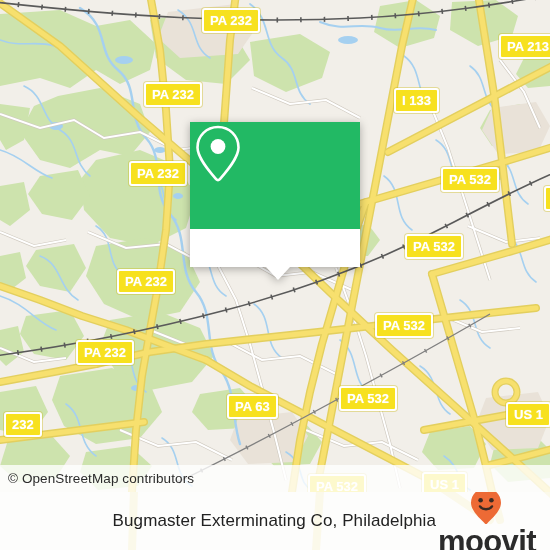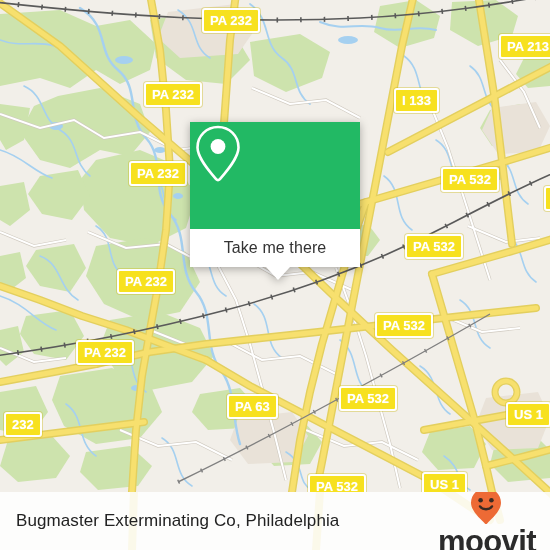--- a/index.html
+++ b/index.html
@@ -77,21 +77,21 @@
     position:absolute;left:0;top:492px;width:550px;height:58px;
     background:#ffffff;overflow:hidden;
   }
   .footer-faded{
     position:absolute;left:0;top:-492px;width:550px;height:550px;
     opacity:.12;
     pointer-events:none;
   }
   .footer-inner{
     position:relative;width:550px;height:58px;
-    display:flex;align-items:center;justify-content:space-between;
+    display:flex;align-items:center;justify-content:flex-end;
   }
   .footer-title{
     font-size:17px;color:#222222;padding-left:16px;letter-spacing:.1px;
     font-family:"Liberation Sans", sans-serif;white-space:nowrap;
   }
   .brand{display:flex;align-items:center;padding-right:14px;flex-direction:column;}
   .brand-text{
     font-size:31px;color:#2b2b2b;font-weight:bold;letter-spacing:-.6px;
     margin-left:2px;line-height:1;
     font-family:"Liberation Sans", sans-serif;
@@ -295,30 +295,32 @@
         <div class="shield" style="left: 359px; top: 313px;">PA 532</div>
         <div class="shield" style="left: 60px; top: 340px;">PA 232</div>
         <div class="shield" style="left: 211px; top: 394px;">PA 63</div>
         <div class="shield" style="left: 323px; top: 386px;">PA 532</div>
         <div class="shield" style="left: -12px; top: 412px;">232</div>
         <div class="shield" style="left: 490px; top: 402px;">US 1</div>
         <div class="shield" style="left: 292px; top: 474px;">PA 532</div>
         <div class="shield" style="left: 406px; top: 472px;">US 1</div>
       </div>
 
+    <div class="attrib">
+      <span>© OpenStreetMap contributors</span>
+    </div>
 
     <div class="popup">
       <div class="popup-img">
         <svg width="56" height="62" viewBox="0 0 56 62">
           <path d="M28 5 C16.5 5 7.5 14 7.5 25.4 C7.5 36 20 50 26.4 57.4 C27.2 58.3 28.8 58.3 29.6 57.4 C36 50 48.5 36 48.5 25.4 C48.5 14 39.5 5 28 5 Z" fill="none" stroke="#ffffff" stroke-width="2.6"></path>
           <circle cx="28" cy="24.5" r="7.4" fill="#ffffff"></circle>
         </svg>
       </div>
       <div class="popup-foot">
-        <span>Take me there</span>
         <div class="popup-tail"></div>
       </div>
     </div>
   </div>
 
   <div class="footer">
     <svg class="footer-faded" width="550" height="550" viewBox="0 0 550 550">
       <rect x="0" y="0" width="550" height="550" fill="#f2efe9"></rect>
       <g stroke="#e3cf5e" fill="none" stroke-width="8" stroke-linecap="round">
         <path d="M-10,-4 L60,46 L140,118 L196,166 L236,204 L286,250 L336,298 L392,350 L450,402 L510,456 L556,498"></path>

